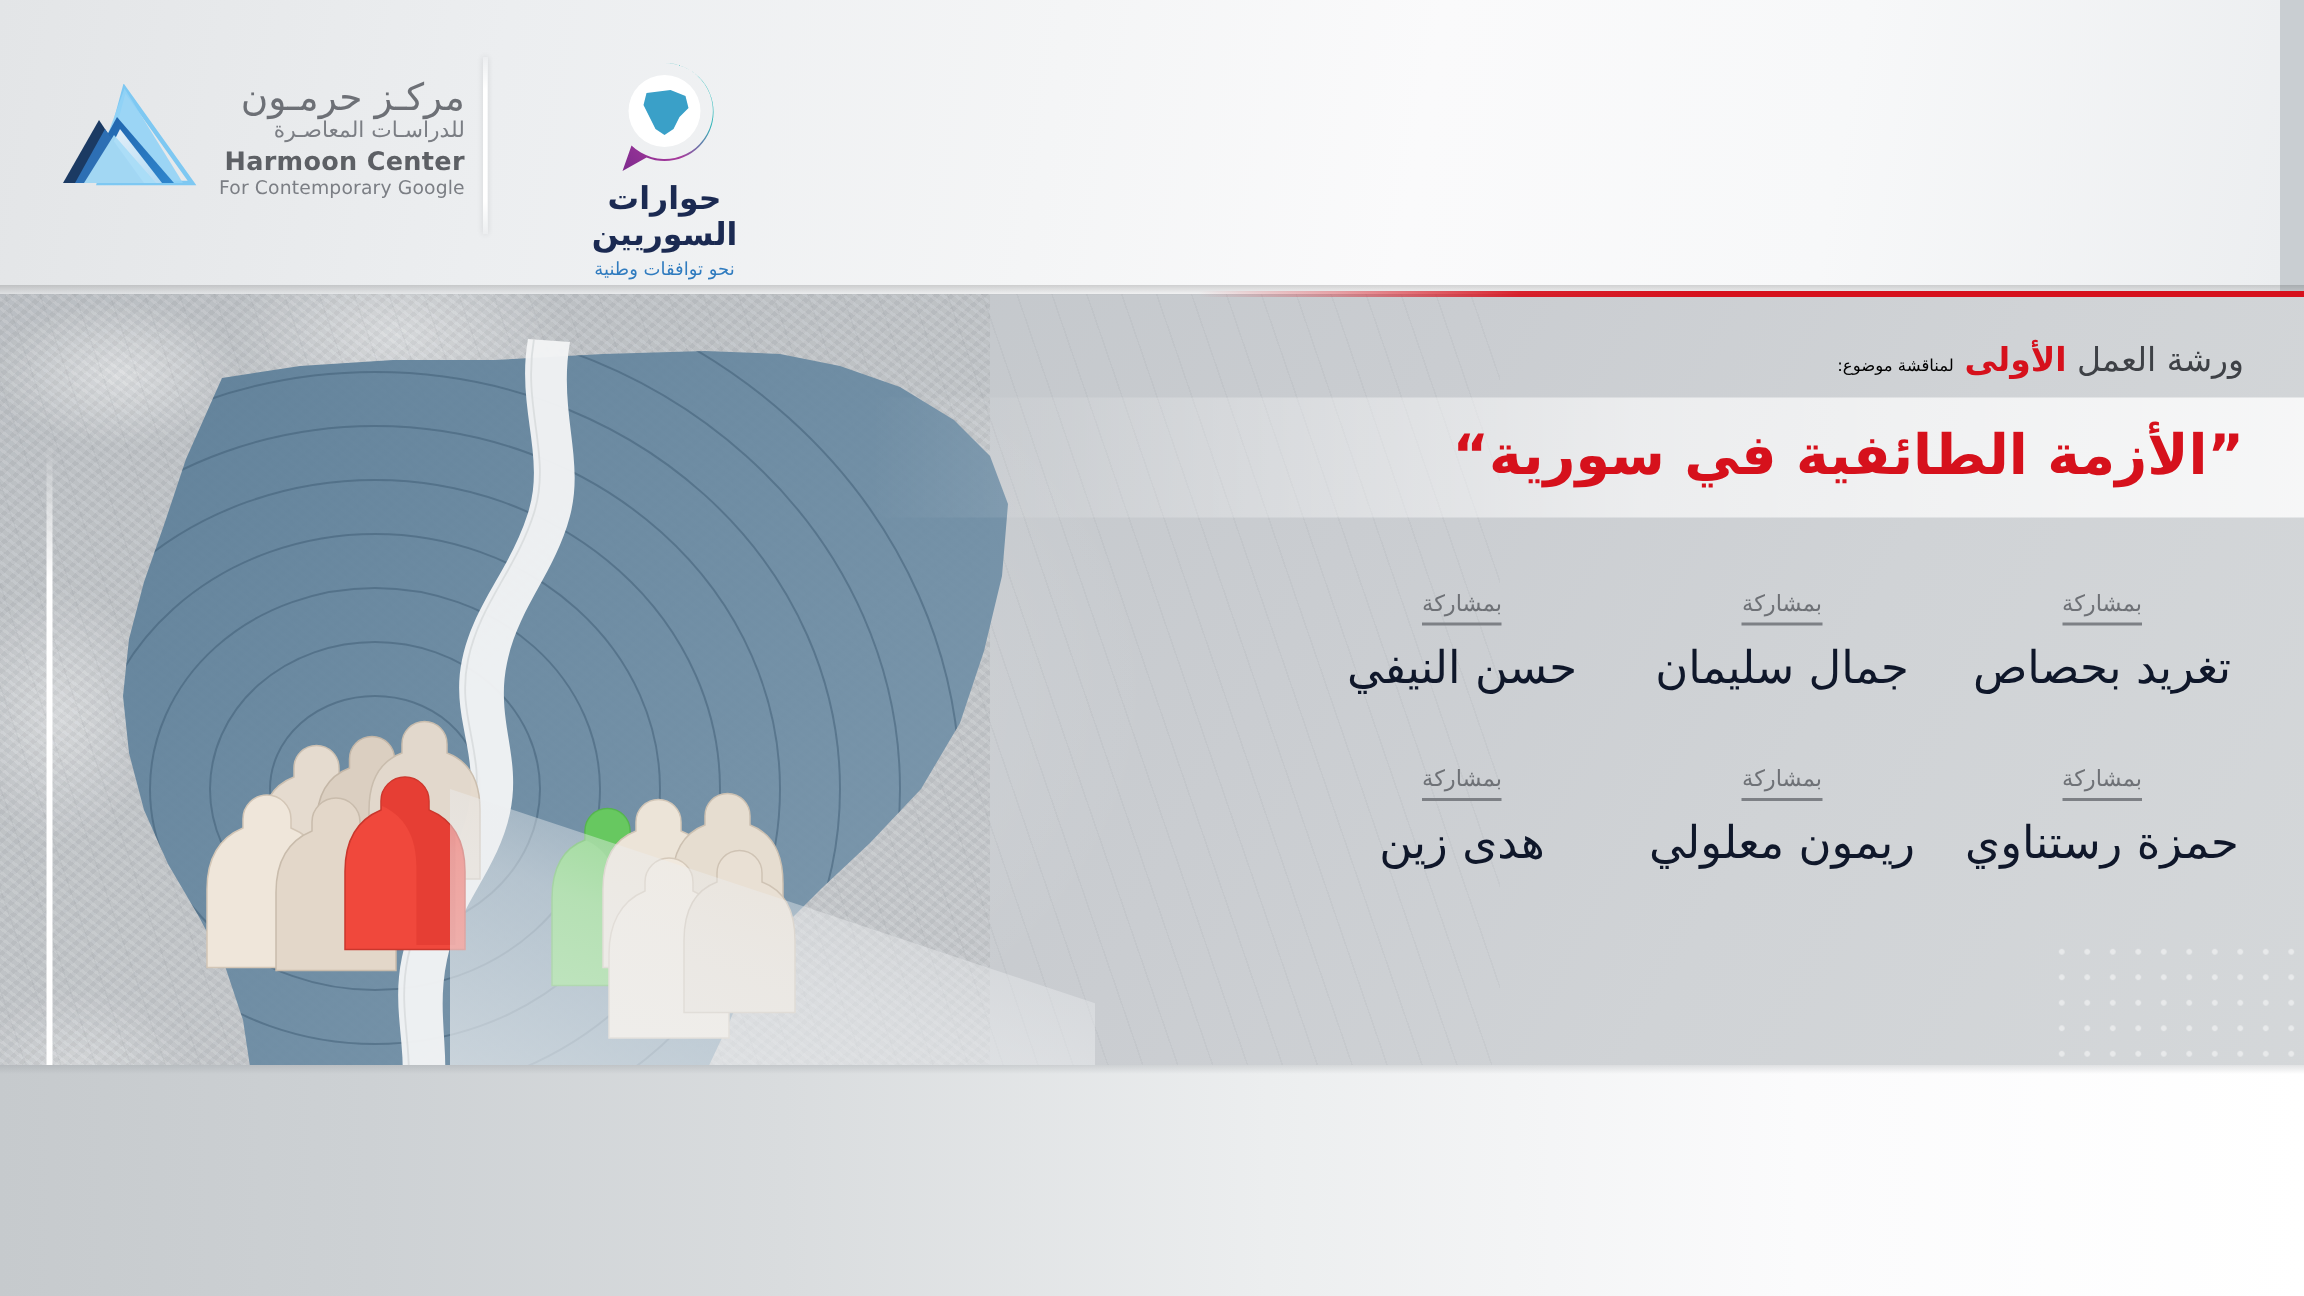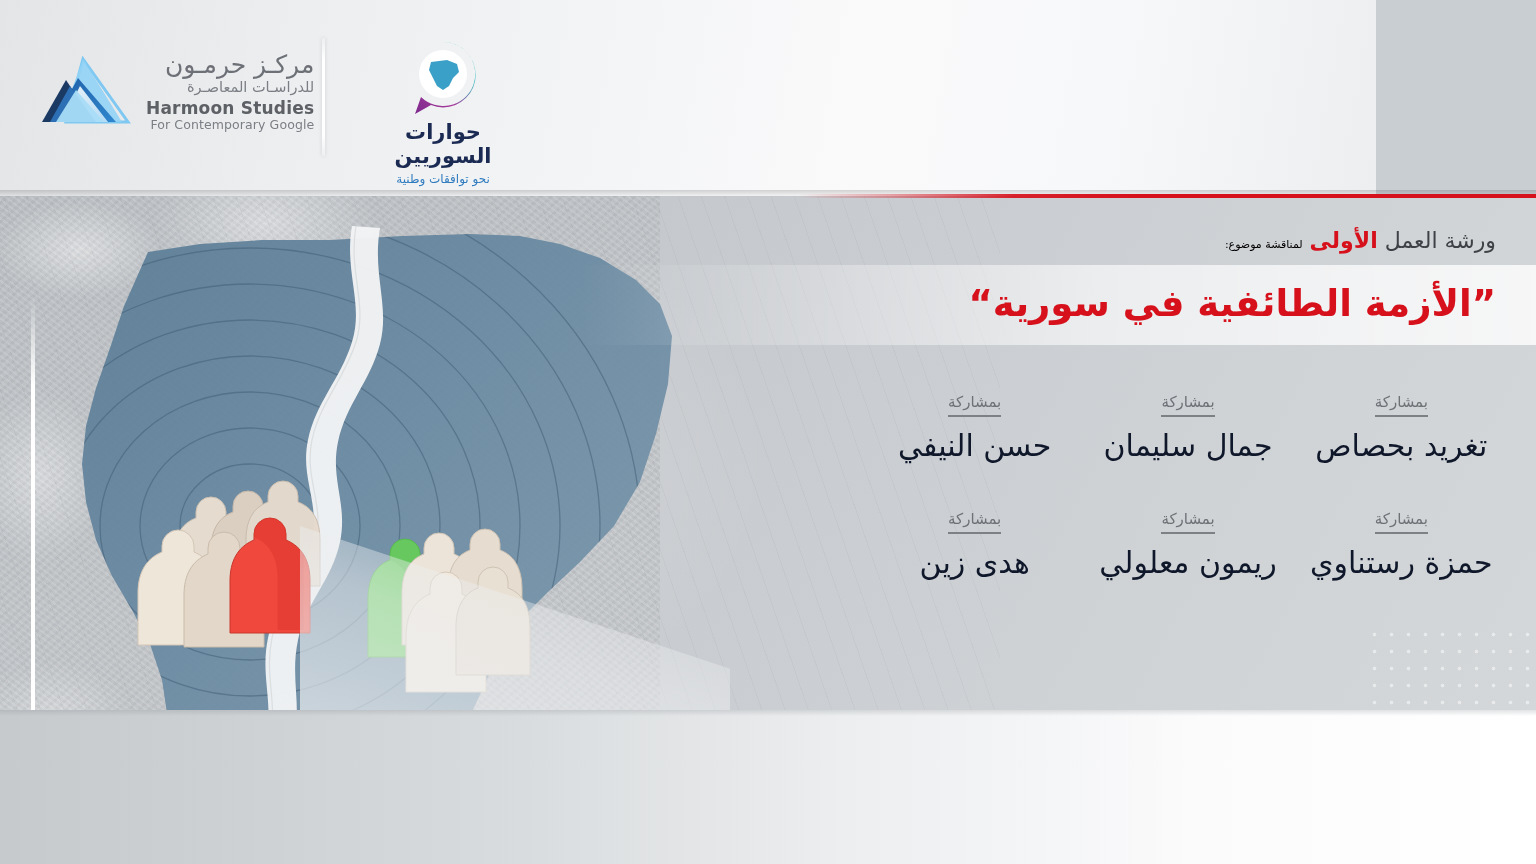--- a/index.html
+++ b/index.html
@@ -13,21 +13,21 @@
   #poster {
     position: relative;
     width: 1536px; height: 864px;
     overflow: hidden;
     background: #c9ced2;
   }
 
   
   .header {
     position: absolute; left: 0; top: 0;
-    width: 1376px; height: 196px;
+    width: 1520px; height: 196px;
     background: linear-gradient(100deg, #e3e5e7 0%, #eceef0 22%, #f4f5f6 46%, #fafafb 62%, #f7f8f9 80%, #eceef0 100%);
     z-index: 20;
   }
   .header-shadow {
     position: absolute; left: 0; top: 190px; width: 1536px; height: 7px;
     background: linear-gradient(to bottom, rgba(0,0,0,.16), rgba(0,0,0,0));
     z-index: 21; pointer-events: none;
   }
   .red-rule {
     position: absolute; left: 0; top: 194px; width: 1536px; height: 4px;
@@ -416,21 +416,21 @@
         <path d="M47,3 L86,66 L24,66 Z" fill="#92d3f6" opacity=".9"></path>
         <path d="M42,22 L80,66 L18,66 Z" fill="url(#mt2)"></path>
         <path d="M44,30 L72,66 L26,66 Z" fill="url(#mt3)" opacity=".92"></path>
         <path d="M30,24 L58,66 L6,66 Z" fill="#1b3a63"></path>
         <path d="M34,30 L60,66 L14,66 Z" fill="#2e72b8" opacity=".95"></path>
         <path d="M40,34 L68,66 L20,66 Z" fill="#a9dcf7" opacity=".95"></path>
       </svg>
       <div class="harmoon-text">
         <div class="hm-ar1">مركـز حرمـون</div>
         <div class="hm-ar2">للدراسـات المعاصـرة</div>
-        <div class="hm-en1">Harmoon Studies</div>
+        <div class="hm-en1">Harmoon Center</div>
         <div class="hm-en2">For Contemporary Google</div>
       </div>
     </div>
 
     <div class="logo-divider"></div>
 
     <div class="logo-hiwarat">
       <div class="bubble-wrap">
         <svg width="80" height="84" viewBox="0 0 80 84">
           <defs>

